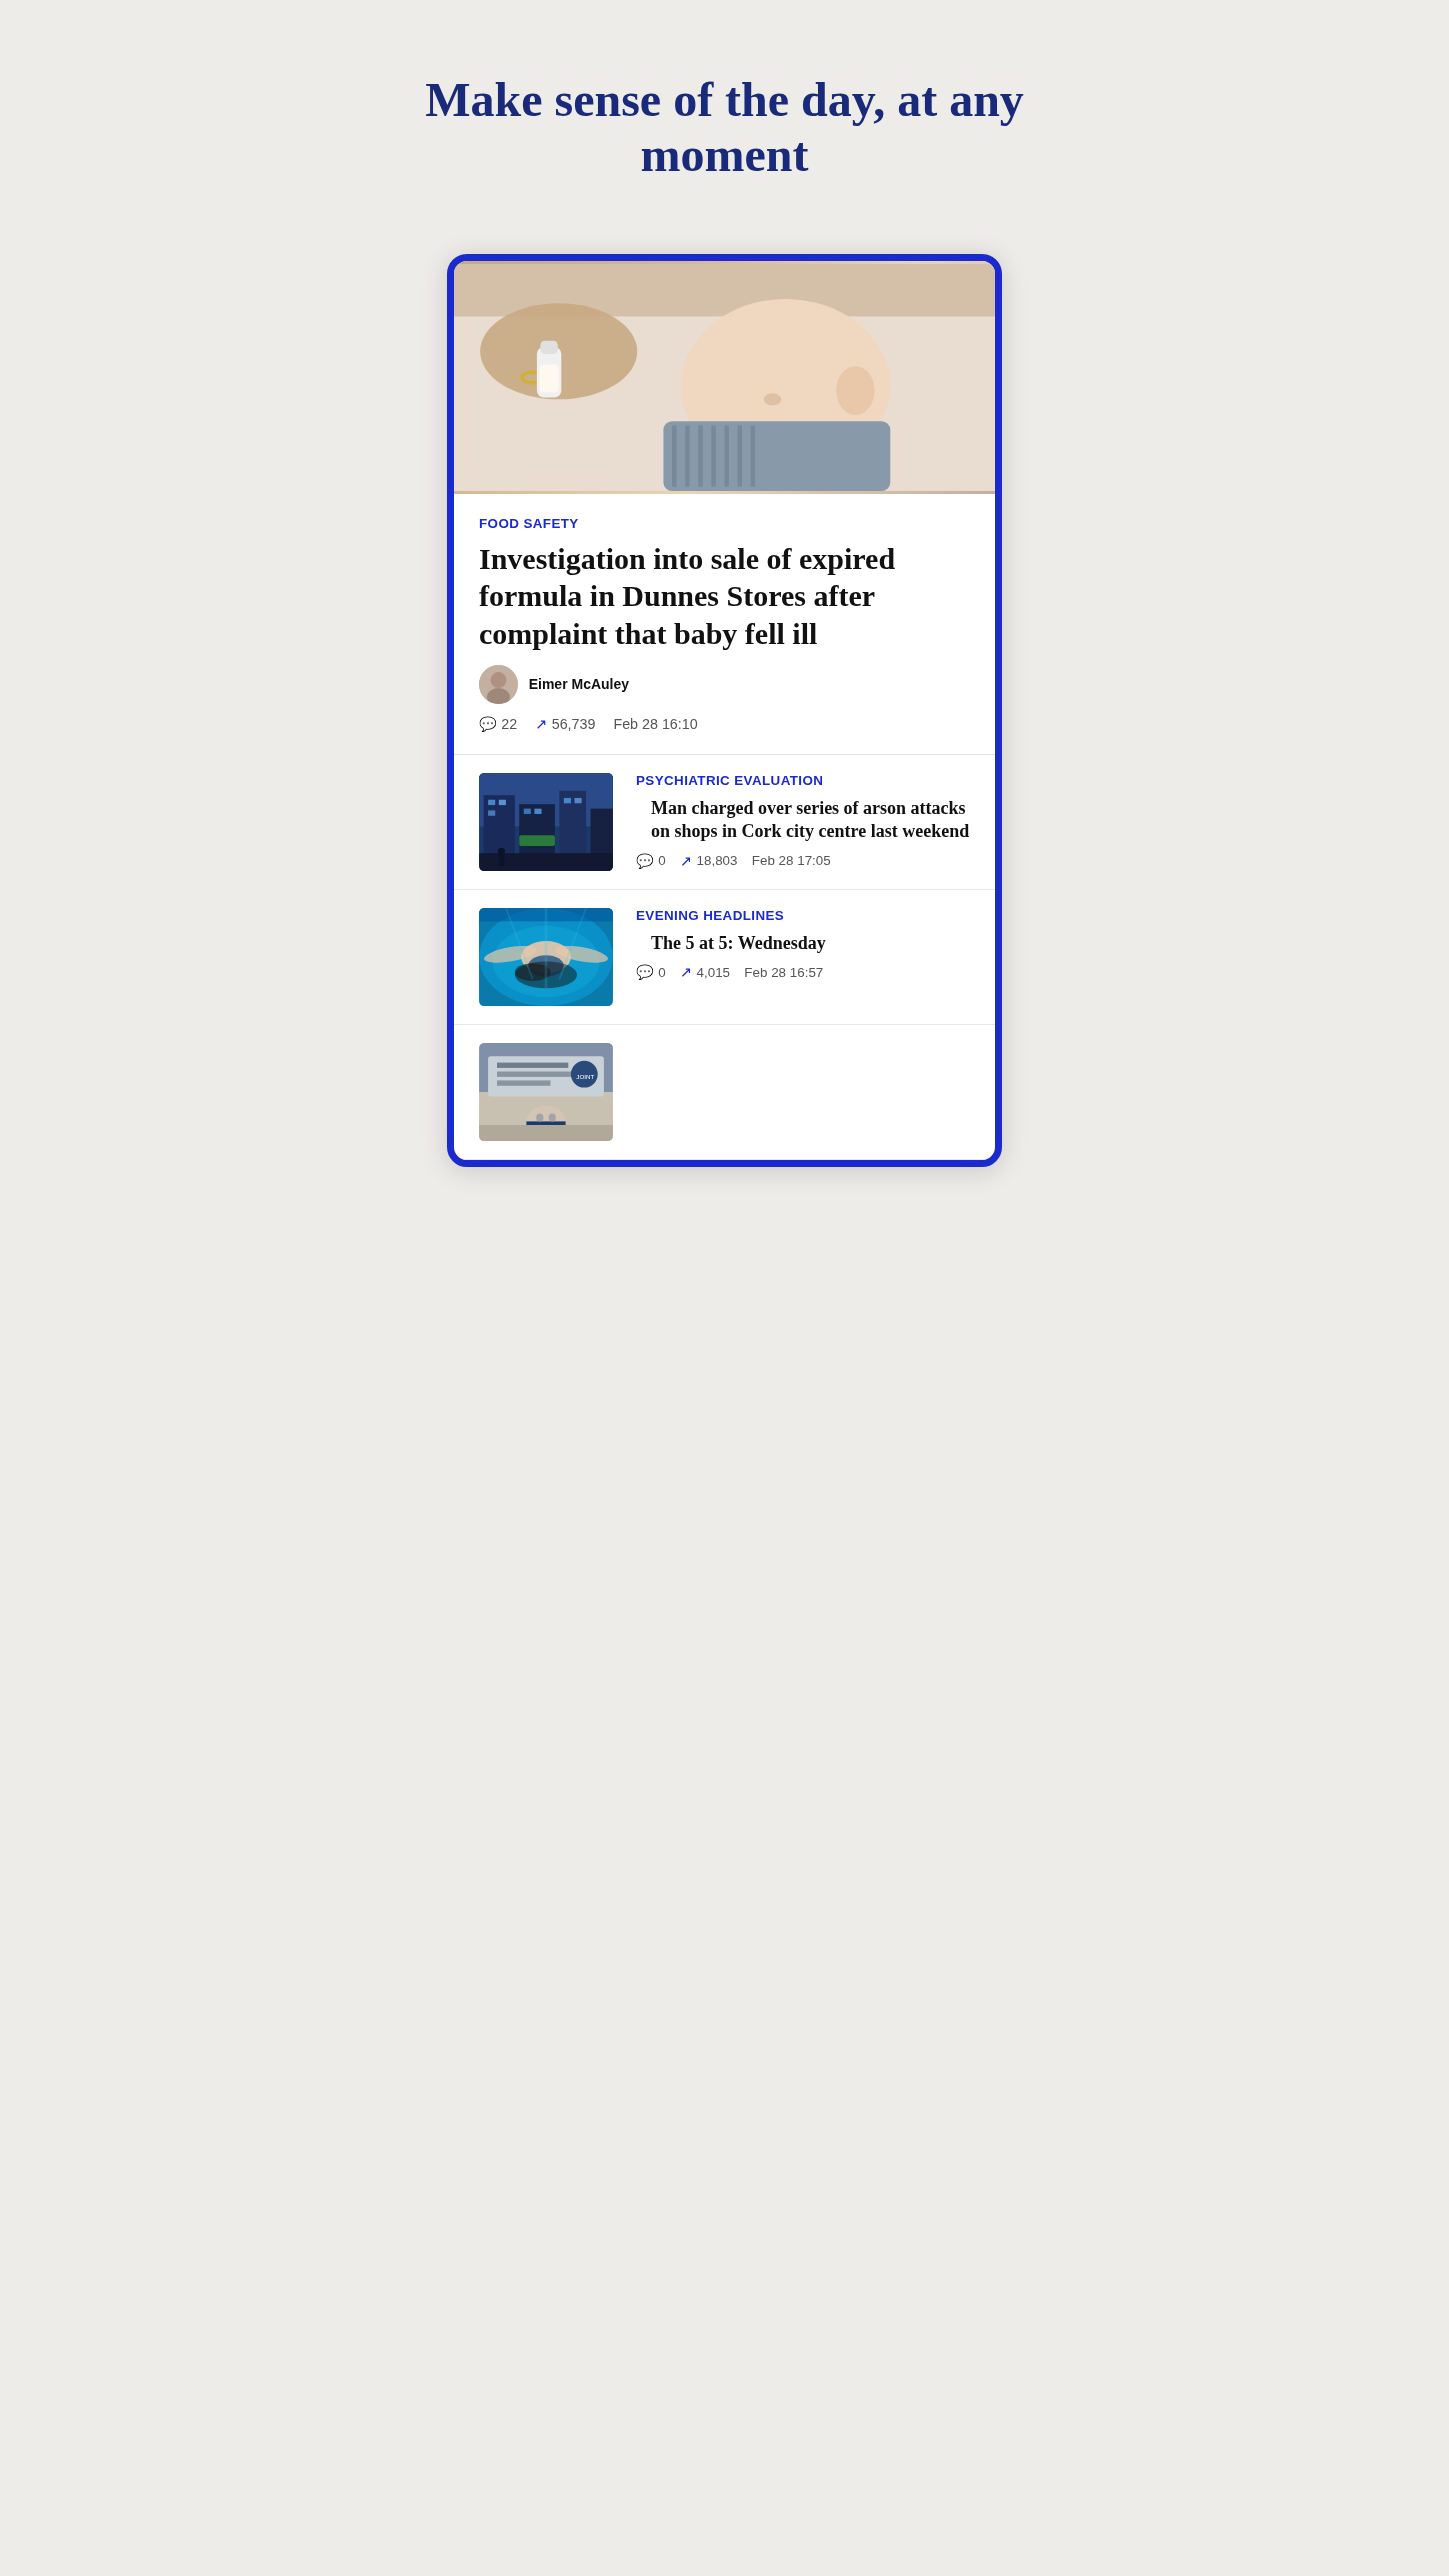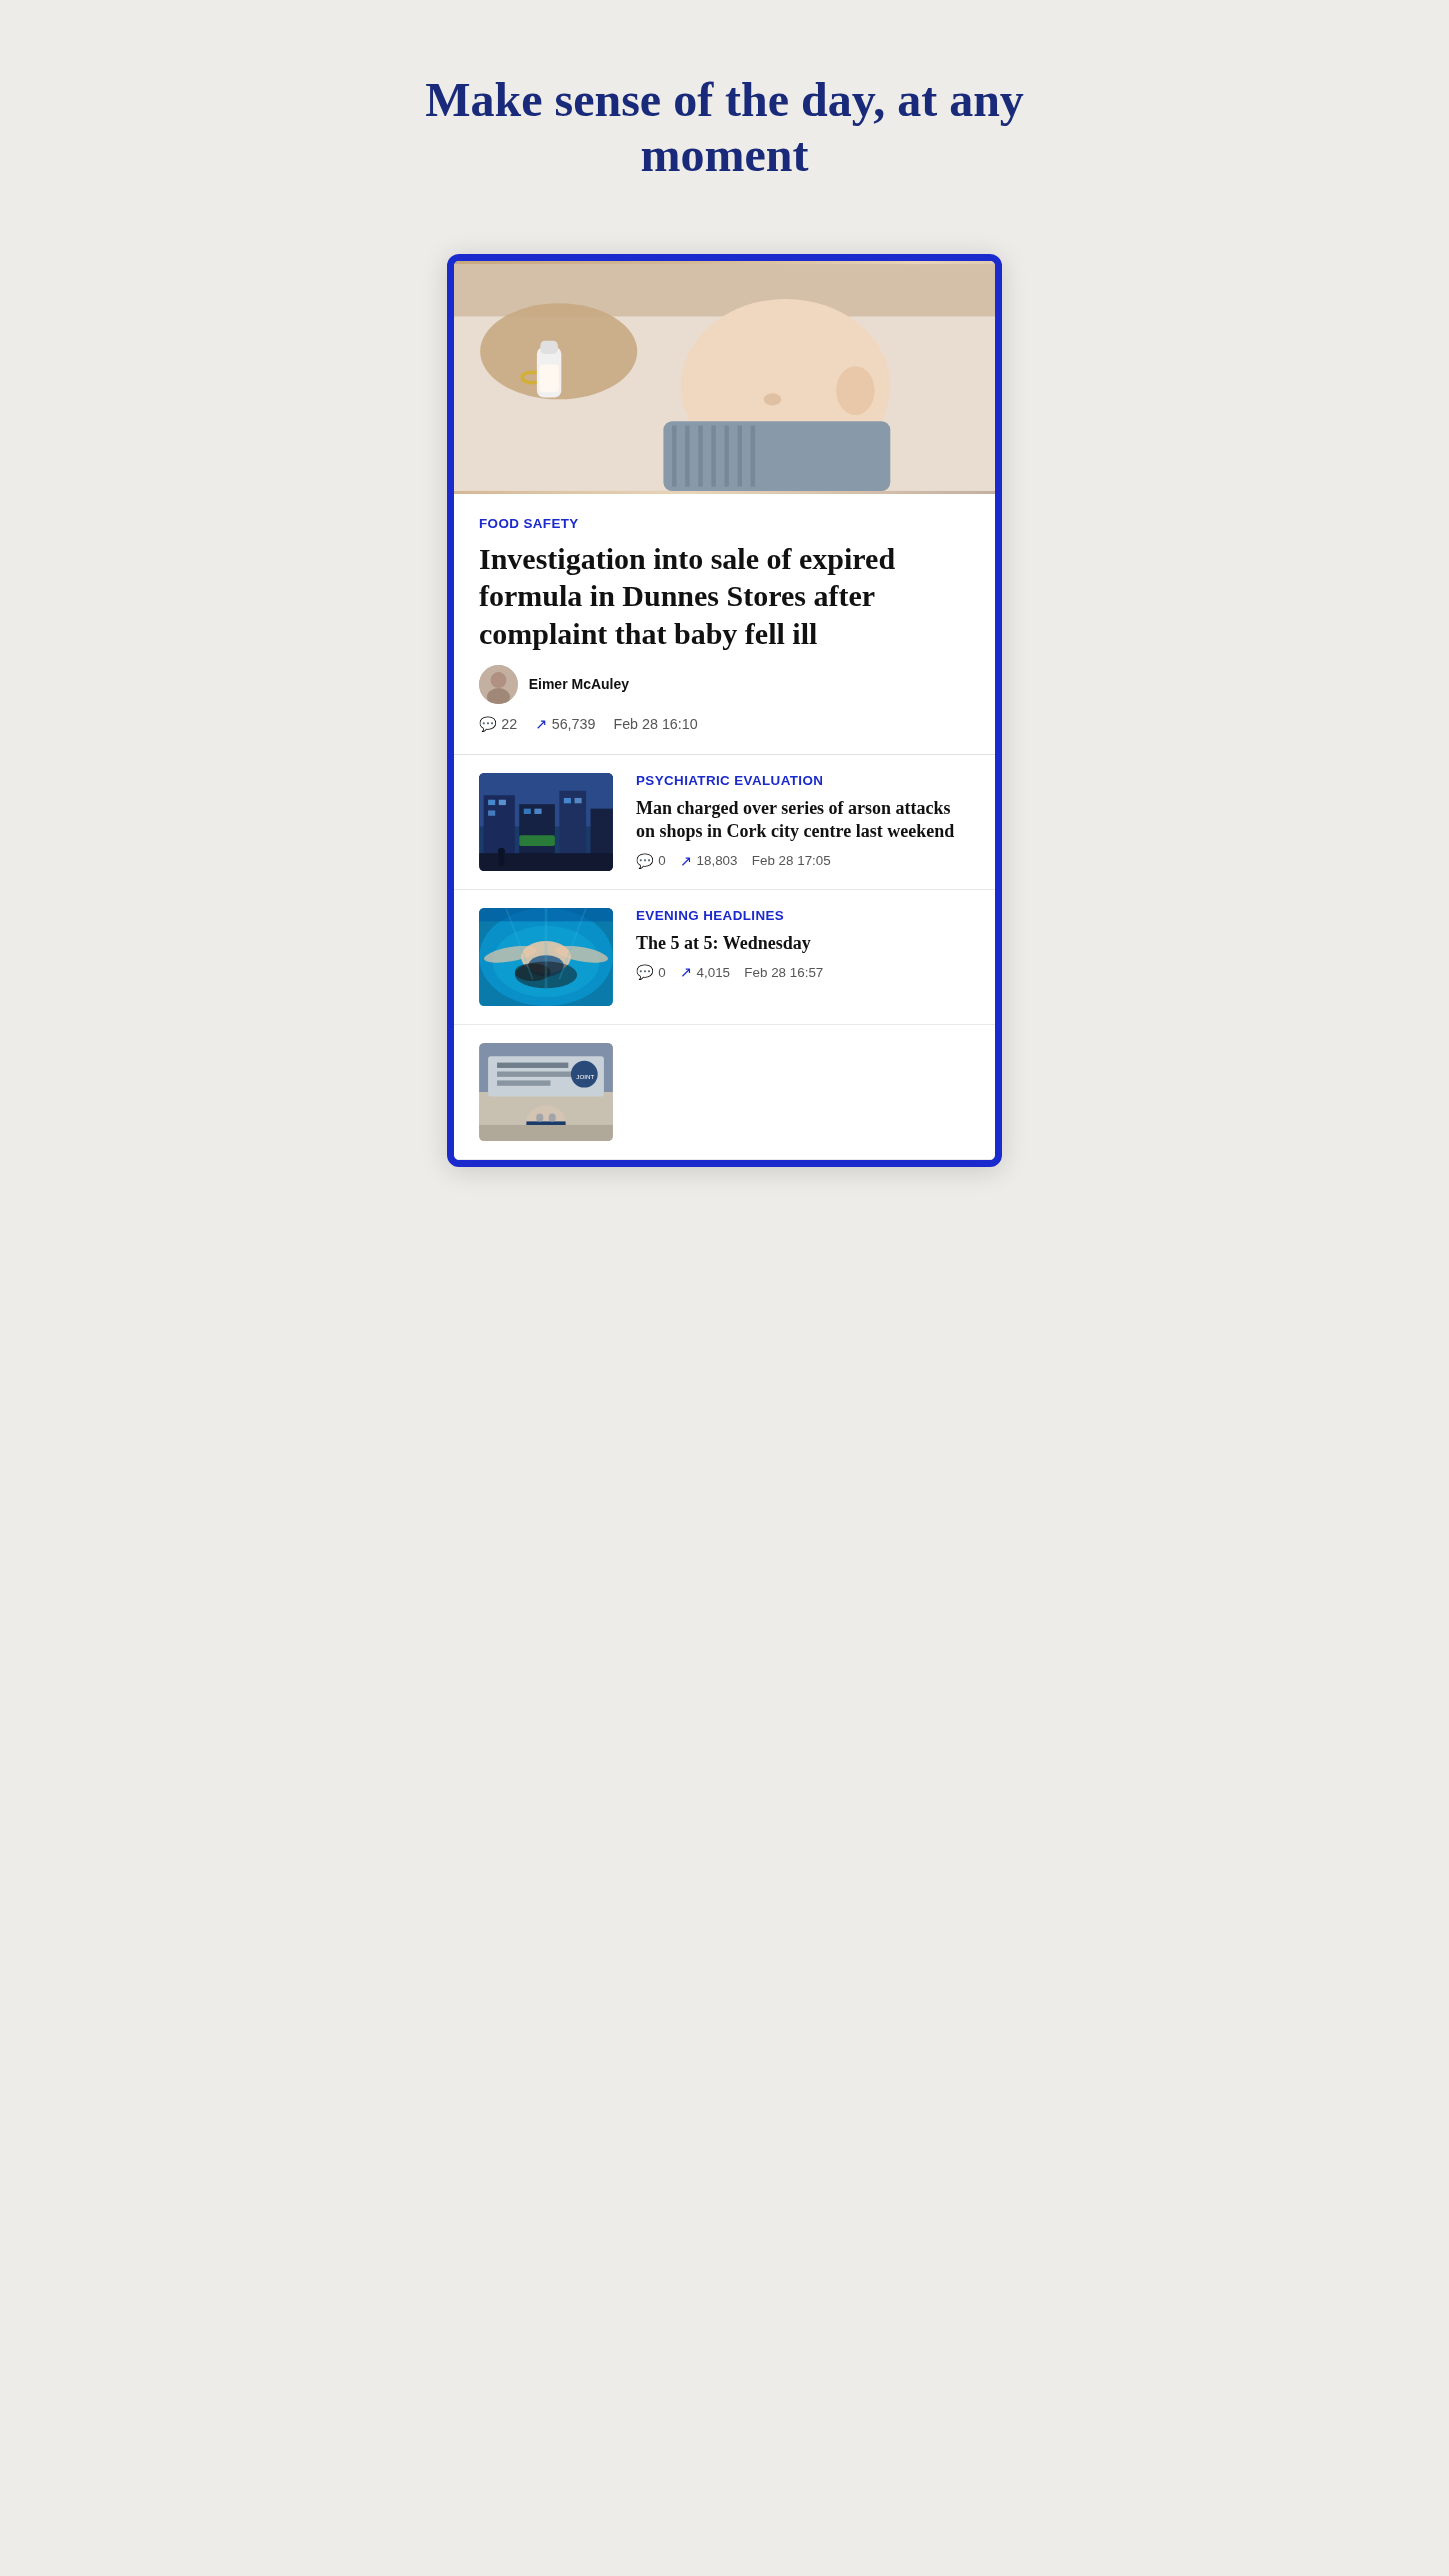--- a/index.html
+++ b/index.html
@@ -23,21 +23,21 @@
       font-size: 48px;
       font-weight: 700;
       color: #1a2a7a;
       line-height: 1.15;
       font-family: Georgia, 'Times New Roman', serif;
     }
 
     .phone-container {
       margin: 18px 89px 36px 89px;
       background: #ffffff;
-      border-radius: 12px;
+      border-radius: 20px;
       border: 7.2px solid #1a2acc;
       overflow: hidden;
       box-shadow: 0 3.6px 27px rgba(0,0,0,0.15);
     }
 
     .article-hero-image {
       width: 100%;
       height: 233px;
       background: linear-gradient(135deg, #c8a882 0%, #d4b896 30%, #e8d4b8 60%, #c4b0a0 100%);
       position: relative;
@@ -171,20 +171,21 @@
       min-width: 0;
     }
 
     .list-article-title {
       font-size: 18px;
       font-weight: 700;
       color: #111111;
       line-height: 1.3;
       margin-bottom: 9px;
       font-family: Georgia, serif;
+      margin-left: 15px;
     }
 
     .list-meta-row {
       display: flex;
       align-items: center;
       gap: 14.3px;
       font-size: 13.4px;
       color: #555555;
       font-family: -apple-system, BlinkMacSystemFont, sans-serif;
     }

